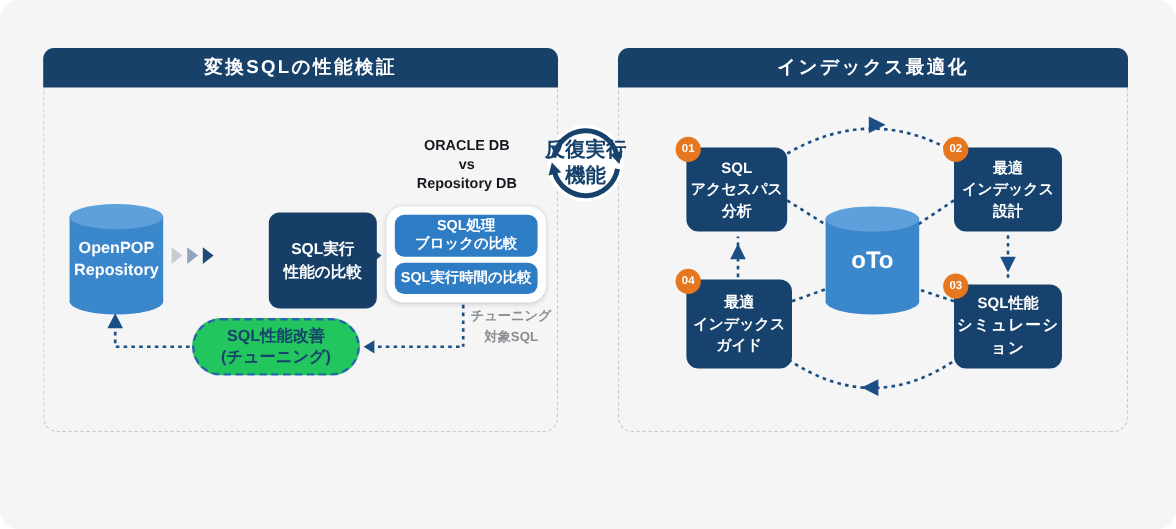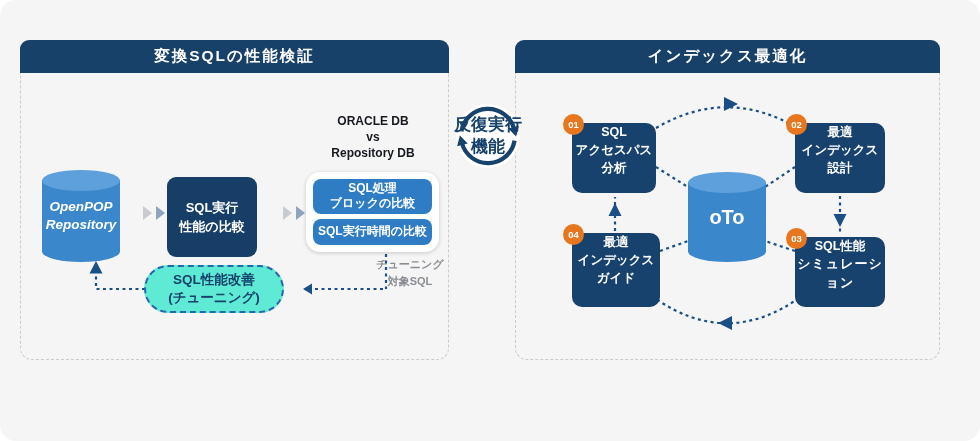--- a/index.html
+++ b/index.html
@@ -30,21 +30,21 @@
   .cyl .cyl-label {
     position:absolute; inset:0; display:flex; align-items:center; justify-content:center;
     color:#fff; font-weight:bold; text-align:center; line-height:1.35;
   }
   .openpop-label { font-size:13.5px; }
   .oto-label { font-size:20px; }
 
   .navy-box {
     position:absolute; background:#163E66; border-radius:9px;
     display:flex; align-items:center; justify-content:center;
-    color:#fff; font-weight:bold; text-align:center; line-height:1.5; font-size:13px;
+    color:#fff; font-weight:bold; text-align:center; line-height:1.5; font-size:13px;margin-left:41px;
   }
 
   .versus-text {
     position:absolute; color:#15191E; font-weight:bold; font-size:12px;
     text-align:center; line-height:1.32;
   }
 
   .results-card {
     position:absolute; background:#fff; border-radius:14px;
     box-shadow:0 1px 4px rgba(0,0,0,0.18);
@@ -55,38 +55,38 @@
     display:flex; align-items:center; justify-content:center; text-align:center; line-height:1.3;
   }
   .result-item.one { height:28px; }
   .result-item.two { height:37px; }
 
   .tuning-label {
     position:absolute; color:#8A8E93; font-weight:bold; font-size:11px;
     line-height:1.55; text-align:center;
   }
   .tuning-oval {
-    position:absolute; background:#5eead4; border:2px dashed #2767A8; border-radius:27px;
+    position:absolute; background:#22c55e; border:2px dashed #2767A8; border-radius:27px;
     display:flex; align-items:center; justify-content:center;
     color:#17426B; font-weight:bold; font-size:13.5px; text-align:center; line-height:1.35;
     box-sizing:border-box;
   }
 
   
   .loop-wrap { position:absolute; left:452px; top:100px; width:72px; height:72px; z-index:3; }
   .loop-wrap svg { position:absolute; inset:0; }
   .loop-text {
     position:absolute; inset:0; display:flex; align-items:center; justify-content:center;
     color:#17426B; font-weight:bold; font-size:17px; text-align:center; line-height:1.3;
   }
 
   
   .step-box {
     position:absolute; background:#17426D; border-radius:10px;
-    display:flex; flex-direction:column; align-items:center; justify-content:flex-start;
+    display:flex; flex-direction:column; align-items:center; justify-content:center;
     color:#fff; font-weight:bold; z-index:2;
   }
   .step-line { display:block; font-size:12.5px; line-height:1.45; text-align:center; }
   .step-line.small { font-size:13px; letter-spacing:1px; }
   .step-badge {
     position:absolute; top:-9px; left:-9px; width:21px; height:21px; border-radius:50%;
     background:#E6771E; color:#fff; font-size:9.5px; font-weight:bold;
     display:flex; align-items:center; justify-content:center;
   }
 
@@ -129,27 +129,27 @@
       <path d="M795,167 L762,189"></path>
       <path d="M660,251 L691,240"></path>
       <path d="M795,251 L762,240"></path>
     </g>
     <polygon points="738,104 724,97 724,111" fill="#1A4F85"></polygon>
     <polygon points="718,323 732,316 732,330" fill="#1A4F85"></polygon>
     <polygon points="615,203 608.5,216 621.5,216" fill="#1A4F85"></polygon>
     <polygon points="840,227 833.5,214 846.5,214" fill="#1A4F85"></polygon>
   </svg>
 
-  <div class="panel" style="left:20px; top:40px; width:429px; height:320px;">
+  <div class="panel" style="left:36px; top:40px; width:429px; height:320px;">
     <div class="panel-header">
       <span>変換SQLの性能検証</span>
     </div>
     <div class="panel-body"></div>
 
-    <div class="cyl" style="left:22px; top:130px; width:78px; height:92px;font-style:italic;">
+    <div class="cyl" style="left:22px; top:130px; width:78px; height:92px;">
       <div class="cyl-body"></div>
       <div class="cyl-bot"></div>
       <div class="cyl-top"></div>
       <div class="cyl-label openpop-label pre">OpenPOP
 Repository</div>
     </div>
 
     <div class="navy-box pre z2" style="left:147px; top:137px; width:90px; height:80px;">SQL実行
 性能の比較</div>
 

